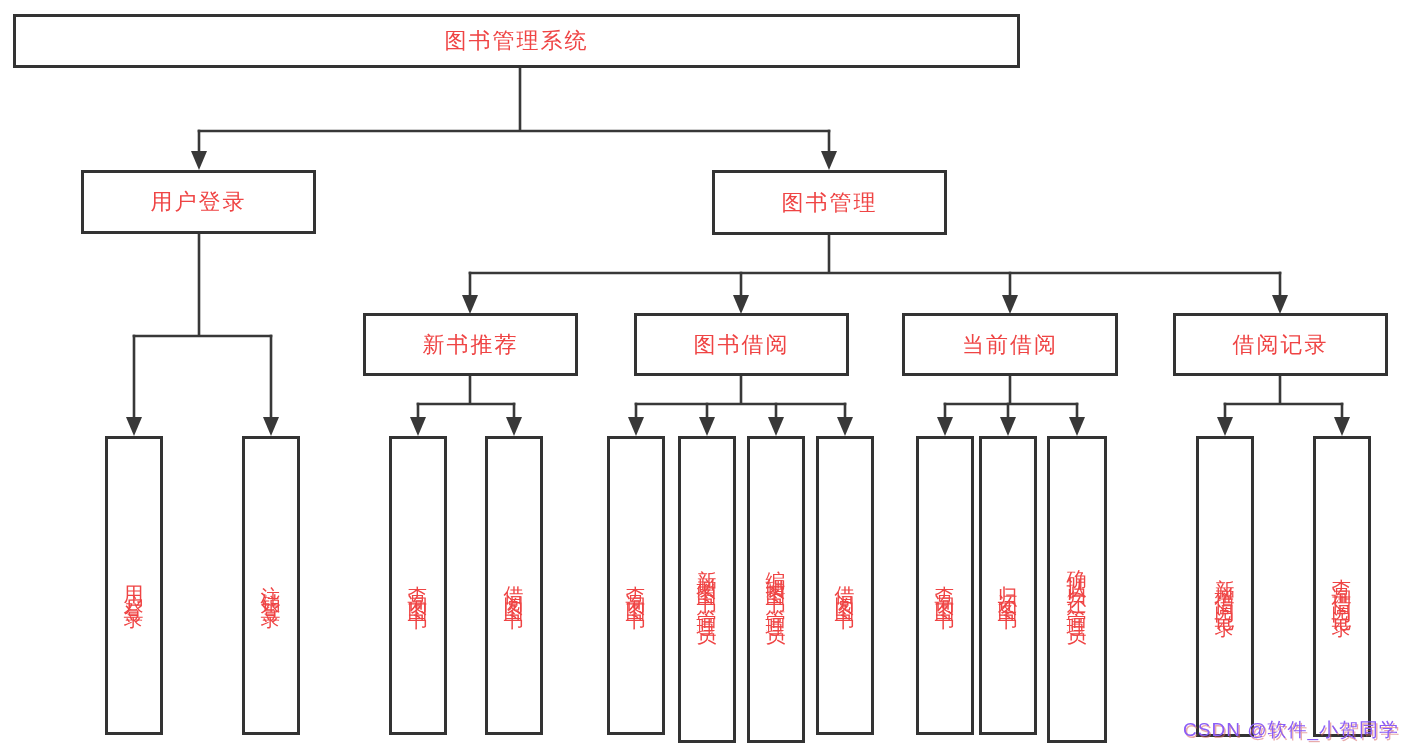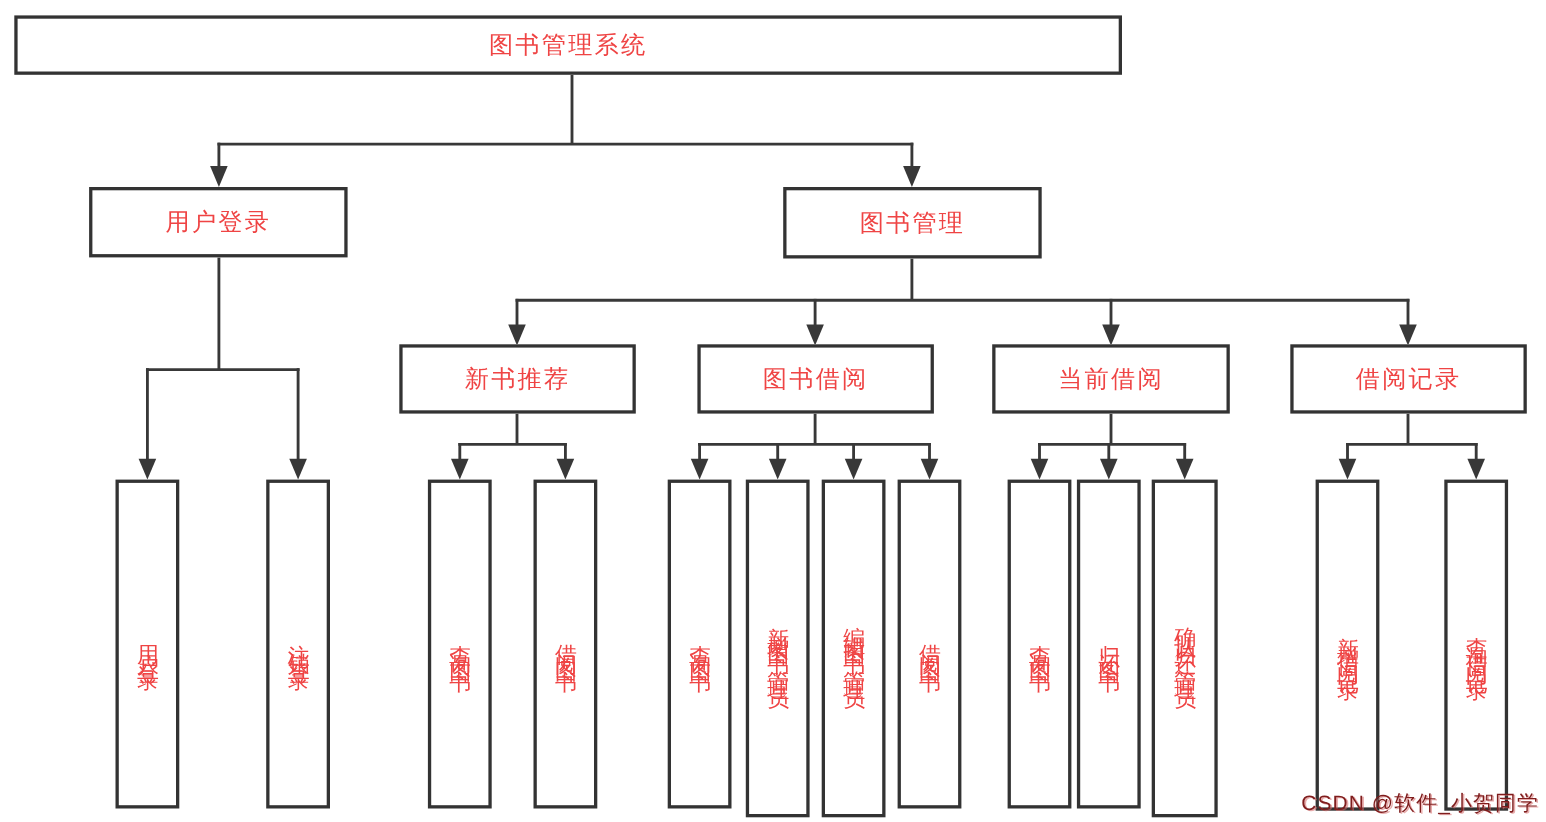--- a/index.html
+++ b/index.html
@@ -63,21 +63,21 @@
   .g4c2 { left: 979px; }
   .g4c3 { left: 1047px; width: 60px; height: 307px; }
   .g5c1 { left: 1196px; height: 301px; }
   .g5c2 { left: 1313px; height: 301px; }
 
   .watermark {
     position: absolute;
     right: 6px;
     top: 717px;
     font-size: 19px;
-    color: #7f1d1d;
+    color: #8b5cf6;
     letter-spacing: 1px;
     text-shadow: 1.5px 1.5px 0 rgba(214, 102, 102, 0.55);
     white-space: nowrap;
   }
 </style>
 </head>
 <body>
 
 <div class="canvas">
 

